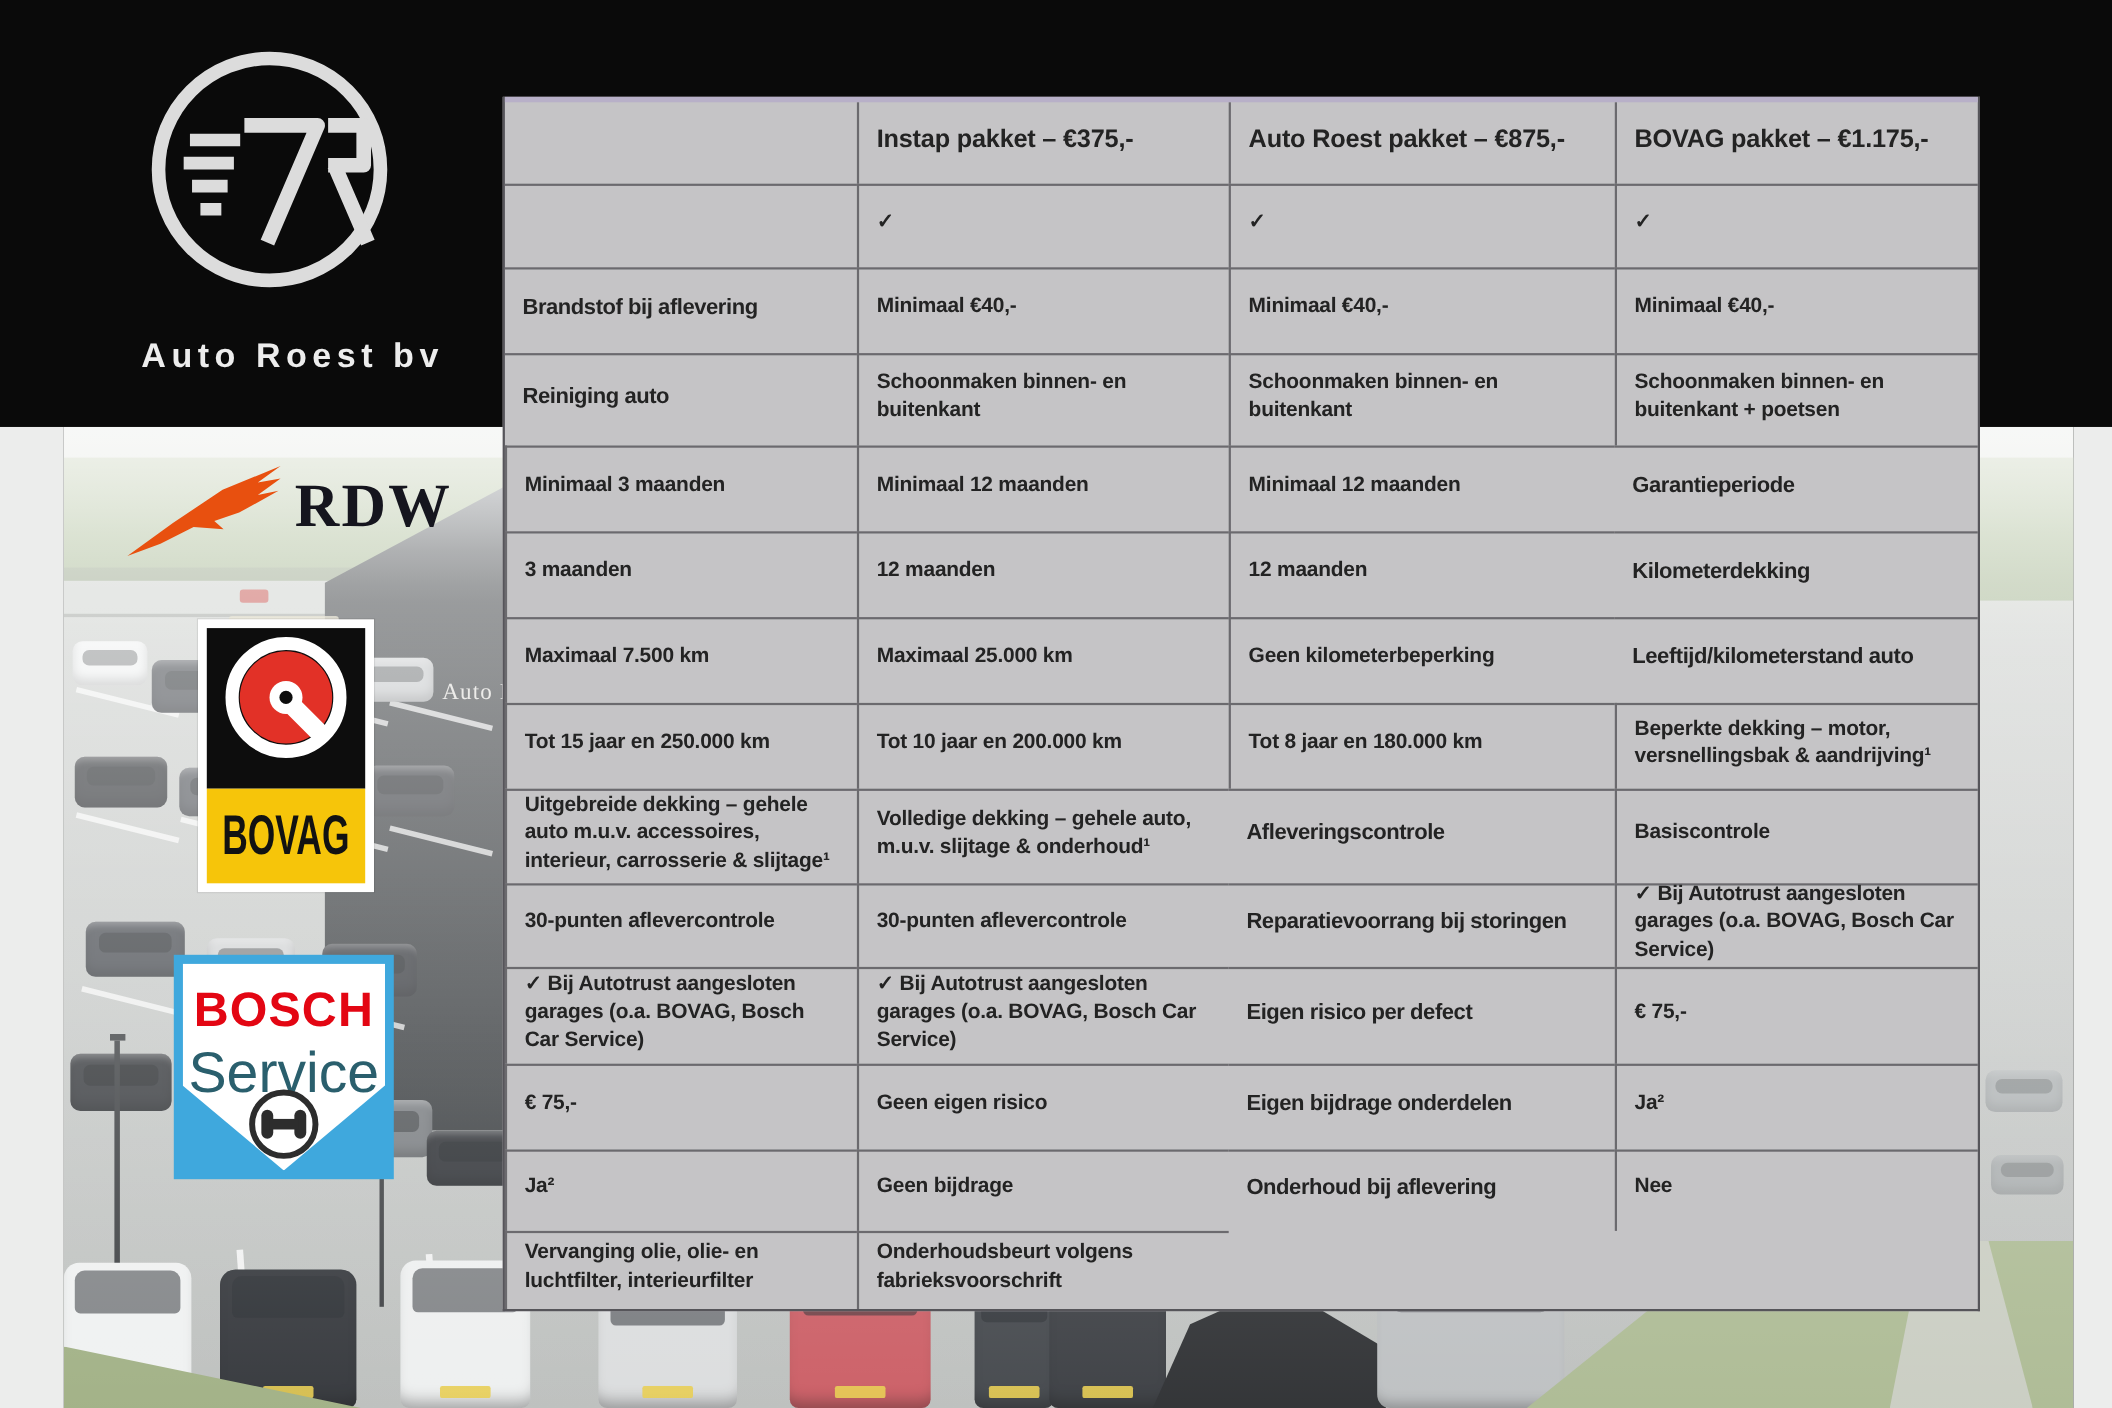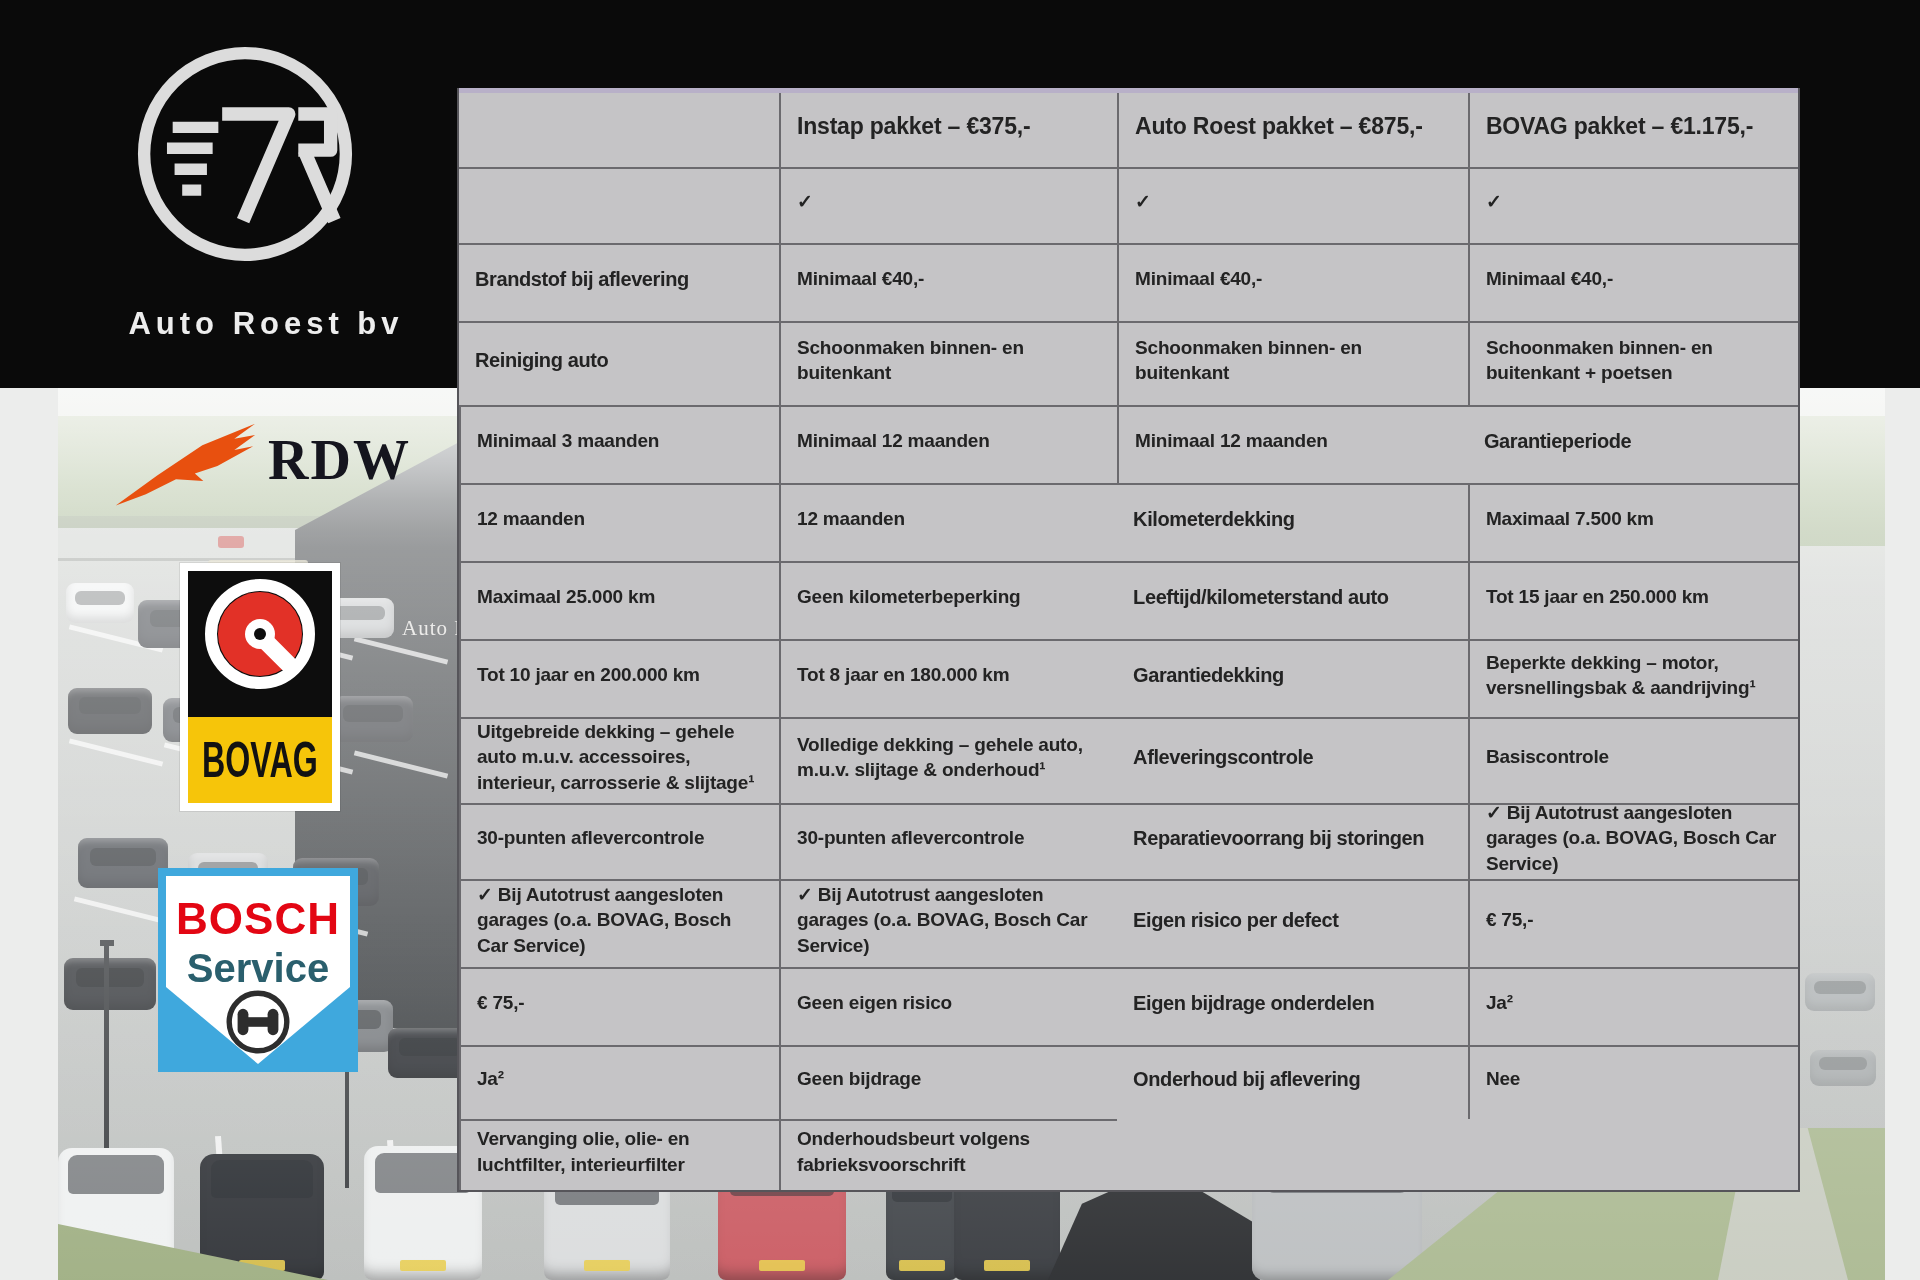--- a/index.html
+++ b/index.html
@@ -69,21 +69,21 @@
               transform:rotate(-45deg);transform-origin:50% 12%;}
   .bovag-hub{position:absolute;left:57px;top:48px;width:30px;height:30px;border-radius:50%;background:#fff;}
   .bovag-hub::after{content:"";position:absolute;left:9px;top:9px;width:12px;height:12px;border-radius:50%;background:#0d0d0d;}
   .bovag-bottom{position:relative;width:144px;height:86px;background:#f6c50a;display:flex;align-items:center;justify-content:center;}
   .bovag-word{color:#121212;font-size:35px;font-weight:800;letter-spacing:0px;transform:scale(.92,1.45);}
   .bosch{position:absolute;left:158px;top:868px;width:200px;height:204px;background:#3fa8dd;}
   .bosch-shield{position:absolute;left:8px;top:8px;width:184px;height:188px;background:#fff;
                 clip-path:polygon(0 0,100% 0,100% 59%,50% 100%,0 59%);}
   .bosch-word{position:absolute;left:0;width:200px;text-align:center;}
   .bosch-top{top:26px;color:#e30613;font-size:44px;font-weight:800;letter-spacing:1px;}
-  .bosch-bot{top:78px;color:#2a5f6d;font-size:40px;font-weight:700;}
+  .bosch-bot{top:78px;color:#2a5f6d;font-size:52px;font-weight:400;}
   .bosch-sym{position:absolute;left:64px;top:118px;}
 
   
   .pkg-table{position:absolute;left:457px;top:88px;width:1343px;box-sizing:border-box;
              border:2px solid #56555a;border-top:none;background:#c5c4c6;}
   .pkg-strip{height:5px;background:#b8b0c8;}
   .grid{display:grid;}
   .cell{box-sizing:border-box;display:flex;align-items:center;
         padding:6px 12px 14px 16px;color:#232323;font-weight:700;line-height:1.32;}
   .cell.bt{border-top:2px solid #6b6a6e;}
@@ -223,31 +223,31 @@
         <div class="cell vcell bt bl">Minimaal €40,-</div>
         <div class="cell vcell bt bl">Minimaal €40,-</div>
         <div class="cell lcell bt">Reiniging auto</div>
         <div class="cell vcell bt bl">Schoonmaken binnen- en buitenkant</div>
         <div class="cell vcell bt bl">Schoonmaken binnen- en buitenkant</div>
         <div class="cell vcell bt bl">Schoonmaken binnen- en buitenkant + poetsen</div>
         <div class="cell vcell bt bl">Minimaal 3 maanden</div>
         <div class="cell vcell bt bl">Minimaal 12 maanden</div>
         <div class="cell vcell bt bl">Minimaal 12 maanden</div>
         <div class="cell lcell bt">Garantieperiode</div>
+        <div class="cell vcell bt bl">3 maanden</div>
         <div class="cell vcell bt bl">12 maanden</div>
         <div class="cell vcell bt bl">12 maanden</div>
         <div class="cell lcell bt">Kilometerdekking</div>
         <div class="cell vcell bt bl">Maximaal 7.500 km</div>
         <div class="cell vcell bt bl">Maximaal 25.000 km</div>
         <div class="cell vcell bt bl">Geen kilometerbeperking</div>
         <div class="cell lcell bt">Leeftijd/kilometerstand auto</div>
         <div class="cell vcell bt bl">Tot 15 jaar en 250.000 km</div>
         <div class="cell vcell bt bl">Tot 10 jaar en 200.000 km</div>
         <div class="cell vcell bt bl">Tot 8 jaar en 180.000 km</div>
-        <div class="cell lcell bt">Garantiedekking</div>
         <div class="cell vcell bt bl">Beperkte dekking – motor, versnellingsbak &amp; aandrijving¹</div>
         <div class="cell vcell bt bl">Uitgebreide dekking – gehele auto m.u.v. accessoires, interieur, carrosserie &amp; slijtage¹</div>
         <div class="cell vcell bt bl">Volledige dekking – gehele auto, m.u.v. slijtage &amp; onderhoud¹</div>
         <div class="cell lcell bt">Afleveringscontrole</div>
         <div class="cell vcell bt bl">Basiscontrole</div>
         <div class="cell vcell bt bl">30-punten aflevercontrole</div>
         <div class="cell vcell bt bl">30-punten aflevercontrole</div>
         <div class="cell lcell bt">Reparatievoorrang bij storingen</div>
         <div class="cell vcell bt bl">✓ Bij Autotrust aangesloten garages (o.a. BOVAG, Bosch Car Service)</div>
         <div class="cell vcell bt bl">✓ Bij Autotrust aangesloten garages (o.a. BOVAG, Bosch Car Service)</div>

